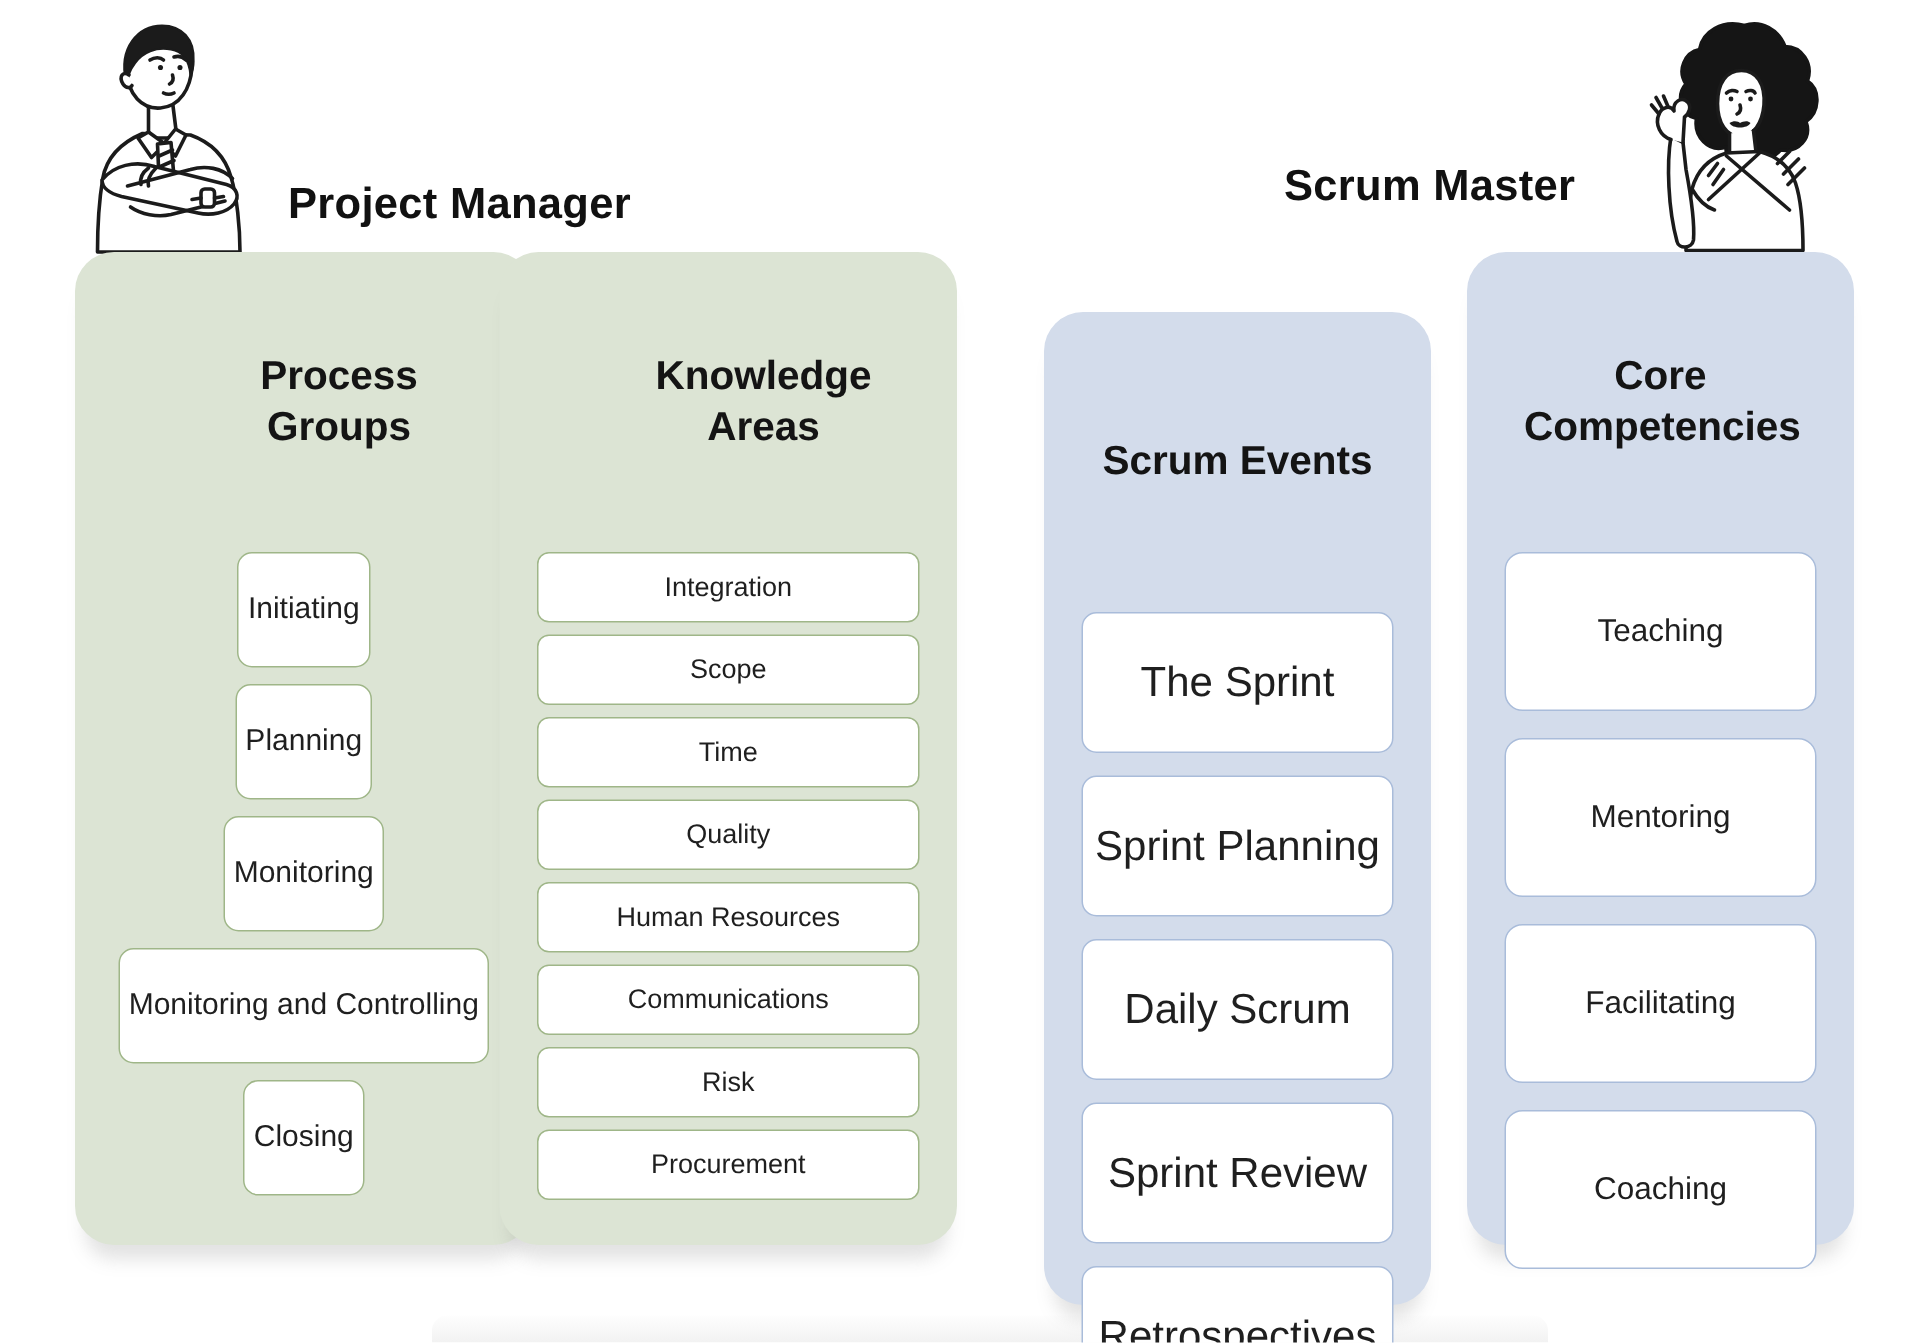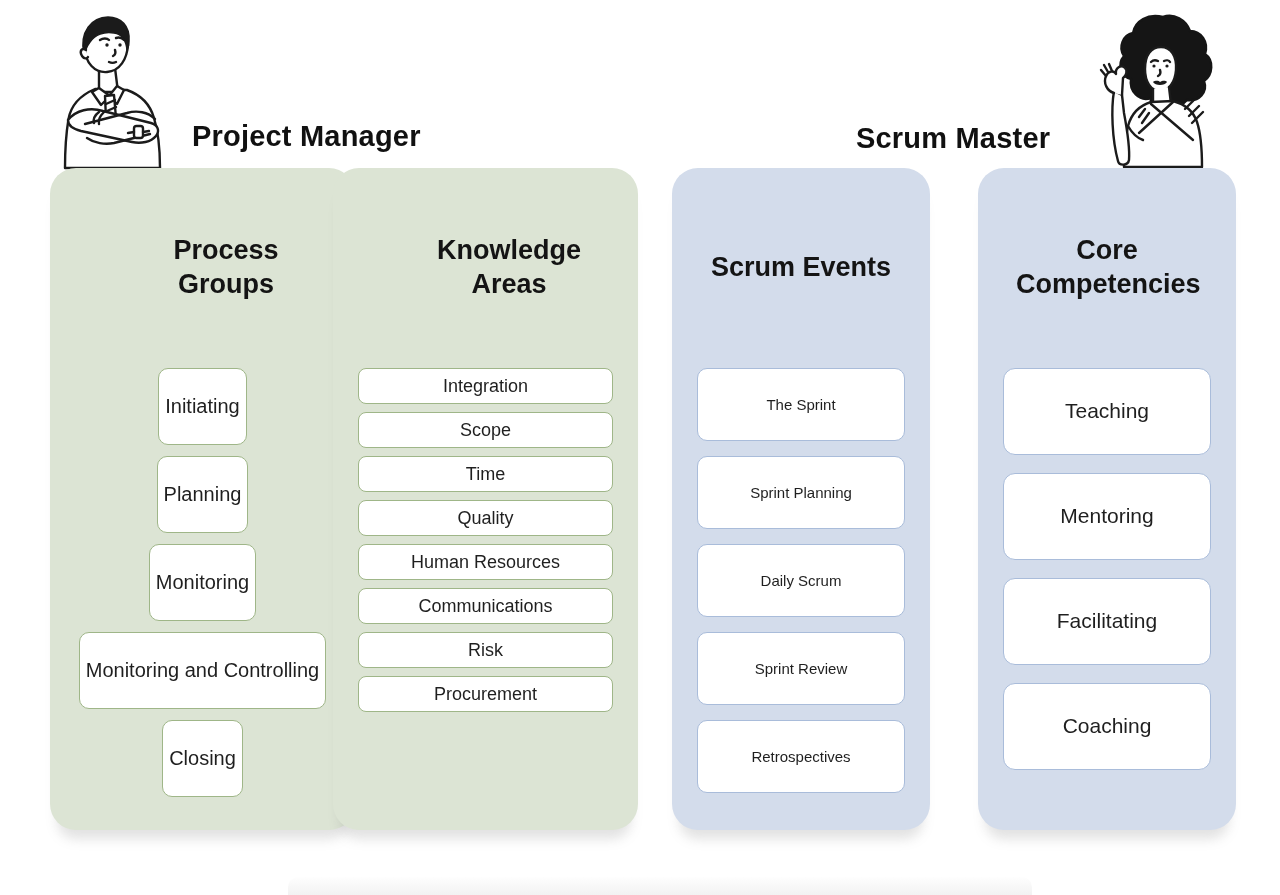--- a/index.html
+++ b/index.html
@@ -11,32 +11,32 @@
   }
   .illustration{position:absolute;z-index:1;}
   #pm-illustration{left:54px;top:12px;width:118px;height:158px;}
   #sm-illustration{left:1092px;top:8px;width:146px;height:162px;}
 
   .role-title{
     position:absolute;z-index:3;font-size:29px;font-weight:700;
     letter-spacing:0.2px;color:#111;white-space:nowrap;
   }
   #title-pm{left:192px;top:120px;}
-  #title-sm{left:856px;top:122px;}
+  #title-sm{left:856px;top:108px;}
 
   .panel{
     position:absolute;top:168px;width:258px;height:662px;
     border-radius:26px;z-index:2;
     box-shadow:0 16px 12px -7px rgba(125,125,125,0.22);
   }
   .panel.green{background:#dce4d4;padding-left:47px;}
   .panel.blue{background:#d3dceb;}
   #panel-process{left:50px;}
   #panel-knowledge{left:333px;}
-  #panel-events{left:672px;}
+  #panel-events{left:696px;margin-top:40px;}
   #panel-core{left:978px;}
 
   .panel-header{
     height:200px;display:flex;align-items:center;justify-content:center;
     text-align:center;font-weight:700;font-size:27px;line-height:1.25;color:#141414;
   }
   .panel-header span{display:inline-block;max-width:182px;}
 
   .cards{
     position:absolute;top:200px;left:25px;right:25px;
@@ -45,25 +45,25 @@
   .card{
     flex:none;background:#ffffff;display:flex;align-items:center;justify-content:center;
     text-align:center;color:#1f1f1f;line-height:1.15;padding:0 6px;box-sizing:border-box;
   }
   .green .card{border:1.6px solid #9fb688;}
   .blue  .card{border:1.6px solid #a9bcda;}
 
   .p-process  .cards{gap:11px;align-items:center;}
   .p-process  .card{height:77px;font-size:20px;border-radius:10px;}
   .p-knowledge .cards{gap:8px;}
-  .p-knowledge .card{height:36px;font-size:18px;border-radius:8px;}
+  .p-knowledge .card{height:47px;font-size:18px;border-radius:8px;}
   .p-events   .cards{gap:15px;}
-  .p-events   .card{height:73px;font-size:15px;border-radius:10px;}
+  .p-events   .card{height:94px;font-size:28px;border-radius:10px;}
   .p-core     .cards{gap:18px;}
-  .p-core     .card{height:87px;font-size:21px;border-radius:12px;}
+  .p-core     .card{height:106px;font-size:21px;border-radius:12px;}
 
   .bottom-bar{
     position:absolute;left:288px;top:877px;width:744px;height:18px;z-index:0;
     border-radius:10px 10px 0 0;
     background:linear-gradient(180deg,#fefefe 0%,#f2f2f2 100%);
   }
 </style>
 </head>
 <body>
 

